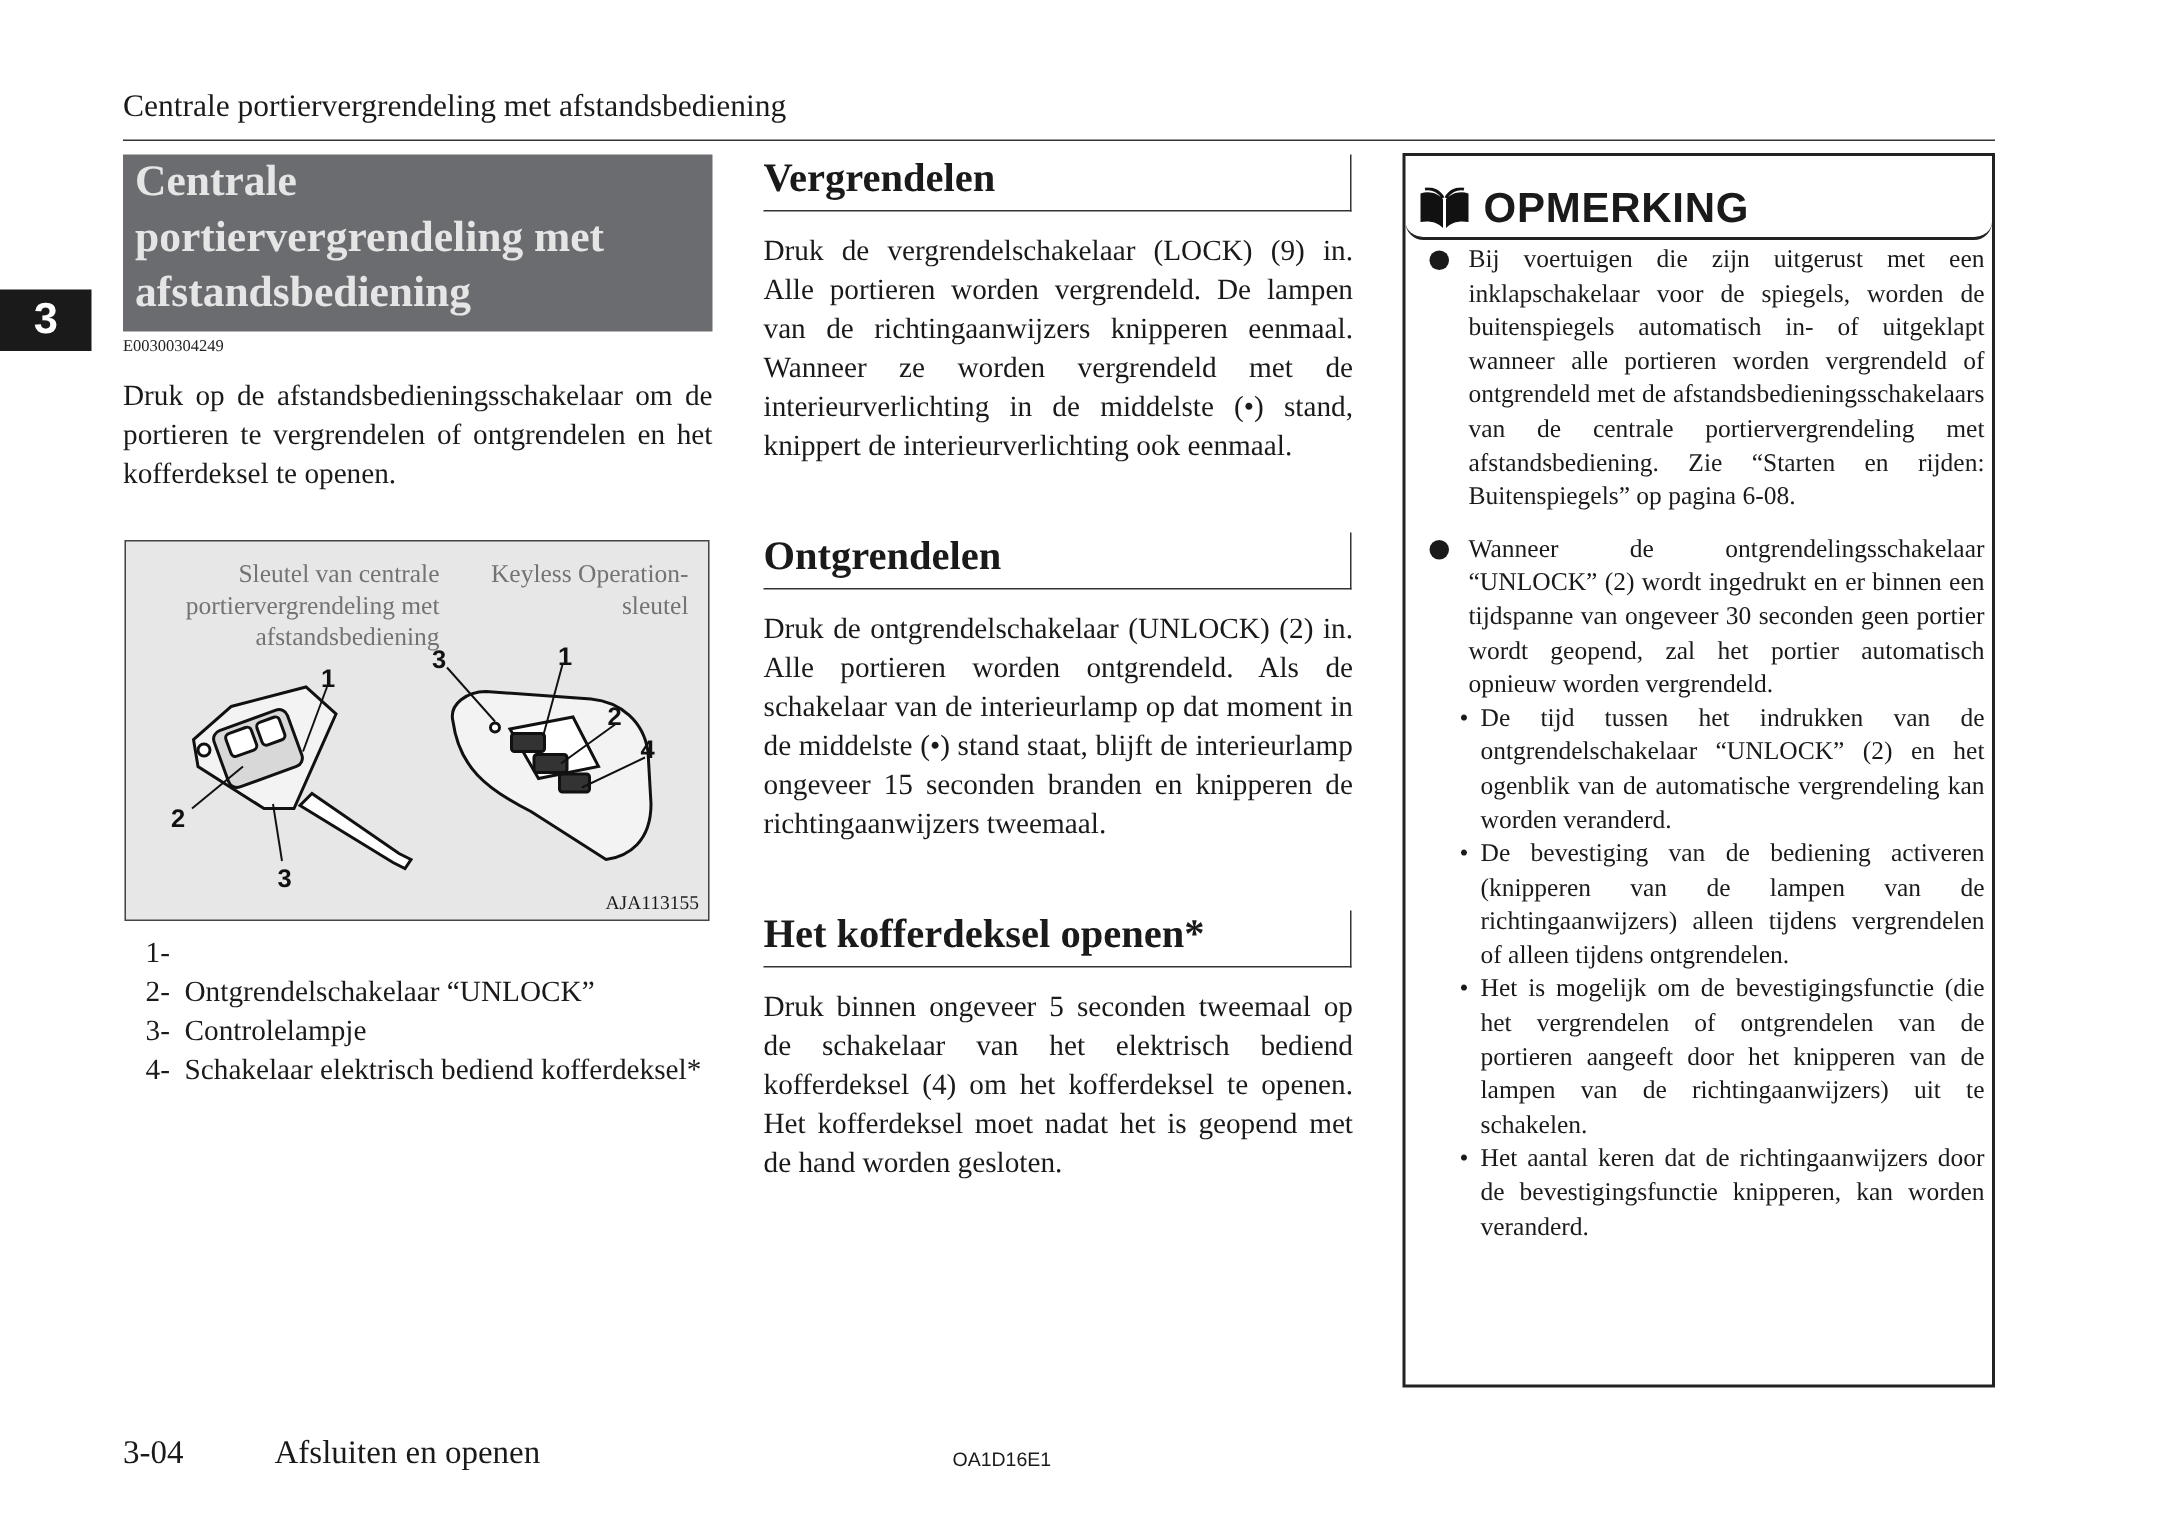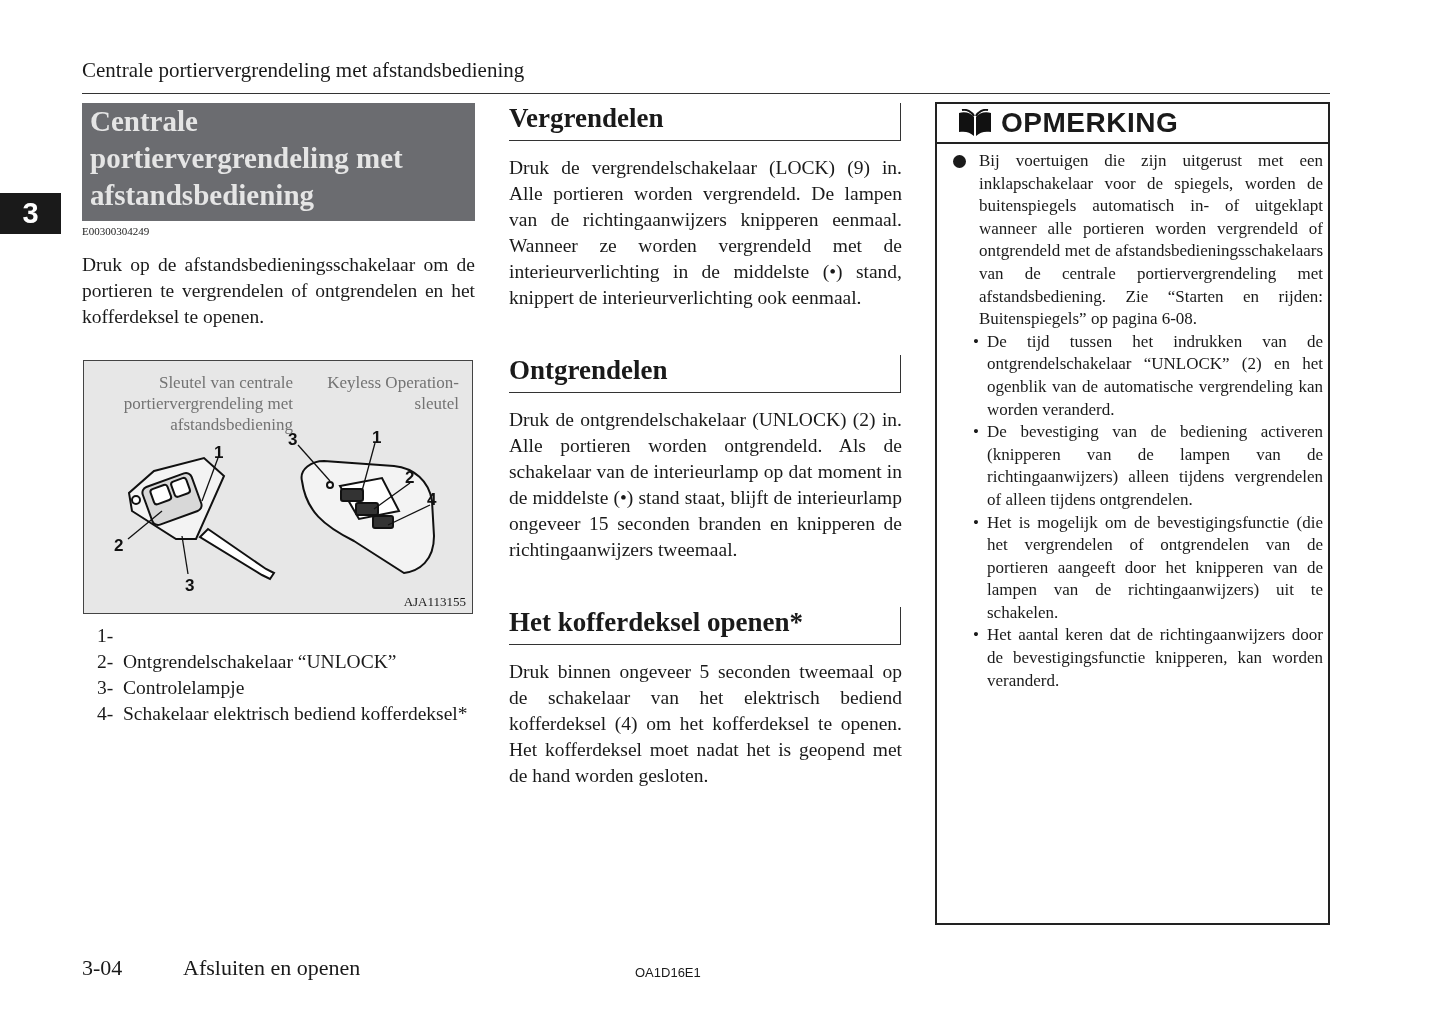--- a/index.html
+++ b/index.html
@@ -38,25 +38,25 @@
   .section-body { position: absolute; left: 509px; width: 393px; font-size: 19.5px; line-height: 26px; text-align: justify; }
   #sec1-head { top: 103px; }
   #sec1-body { top: 155px; }
   #sec2-head { top: 355px; }
   #sec2-body { top: 407px; }
   #sec3-head { top: 607px; }
   #sec3-body { top: 659px; }
 
   
   #note-box { left: 935px; top: 102px; width: 395px; height: 823px; border: 2.5px solid #222; box-sizing: border-box; }
-  #note-header { position: absolute; left: 0; top: 0; right: 0; height: 38px; border-bottom: 2px solid #222;
-                 display: flex; align-items: center; padding-left: 20px; }
+  #note-header { position: absolute; left: 0; top: 16px; right: 0; height: 38px; border-bottom: 2px solid #222;
+                 display: flex; align-items: center; padding-left: 8px; border-radius: 12px; }
   #note-title { font-family: "Liberation Sans", sans-serif; font-weight: bold; font-size: 28px; margin-left: 8px; letter-spacing: 0.5px; }
   #note-content { position: absolute; left: 16px; top: 46px; width: 370px; font-size: 17px; line-height: 22.6px; }
-  .note-bullet { display: flex; text-align: justify; }
+  .note-bullet { display: flex; text-align: justify; margin-top: 12px; }
   .note-dot { width: 26px; flex: none; font-size: 16px; }
   .note-dot::before { content: ""; display: inline-block; width: 13px; height: 13px; border-radius: 50%; background: #1a1a1a; margin-top: 5px; }
   .note-text { flex: 1; }
   .sub-bullet { display: flex; margin-left: 20px; text-align: justify; }
   .sub-dot { width: 14px; flex: none; }
   .sub-text { flex: 1; }
 
   #footer-page { left: 82px; top: 955px; font-size: 22px; }
   #footer-section { left: 183px; top: 955px; font-size: 22px; }
   #footer-code { left: 635px; top: 965px; font-family: "Liberation Sans", sans-serif; font-size: 13px; }
@@ -155,20 +155,24 @@
       <path d="M5,1 C10,0 15,3 17,7" fill="none" stroke="#111" stroke-width="2"></path>
       <path d="M31,1 C26,0 21,3 19,7" fill="none" stroke="#111" stroke-width="2"></path>
     </svg>
     <span id="note-title">OPMERKING</span>
   </div>
   <div id="note-content">
     <div class="note-bullet">
       <span class="note-dot"></span>
       <span class="note-text">Bij voertuigen die zijn uitgerust met een inklapschakelaar voor de spiegels, worden de buitenspiegels automatisch in- of uitgeklapt wanneer alle portieren worden vergrendeld of ontgrendeld met de afstandsbedieningsschakelaars van de centrale portiervergrendeling met afstandsbediening. Zie “Starten en rijden: Buitenspiegels” op pagina 6-08.</span>
     </div>
+    <div class="note-bullet">
+      <span class="note-dot"></span>
+      <span class="note-text">Wanneer de ontgrendelingsschakelaar “UNLOCK” (2) wordt ingedrukt en er binnen een tijdspanne van ongeveer 30 seconden geen portier wordt geopend, zal het portier automatisch opnieuw worden vergrendeld.</span>
+    </div>
     <div class="sub-bullet">
       <span class="sub-dot">•</span>
       <span class="sub-text">De tijd tussen het indrukken van de ontgrendelschakelaar “UNLOCK” (2) en het ogenblik van de automatische vergrendeling kan worden veranderd.</span>
     </div>
     <div class="sub-bullet">
       <span class="sub-dot">•</span>
       <span class="sub-text">De bevestiging van de bediening activeren (knipperen van de lampen van de richtingaanwijzers) alleen tijdens vergrendelen of alleen tijdens ontgrendelen.</span>
     </div>
     <div class="sub-bullet">
       <span class="sub-dot">•</span>

